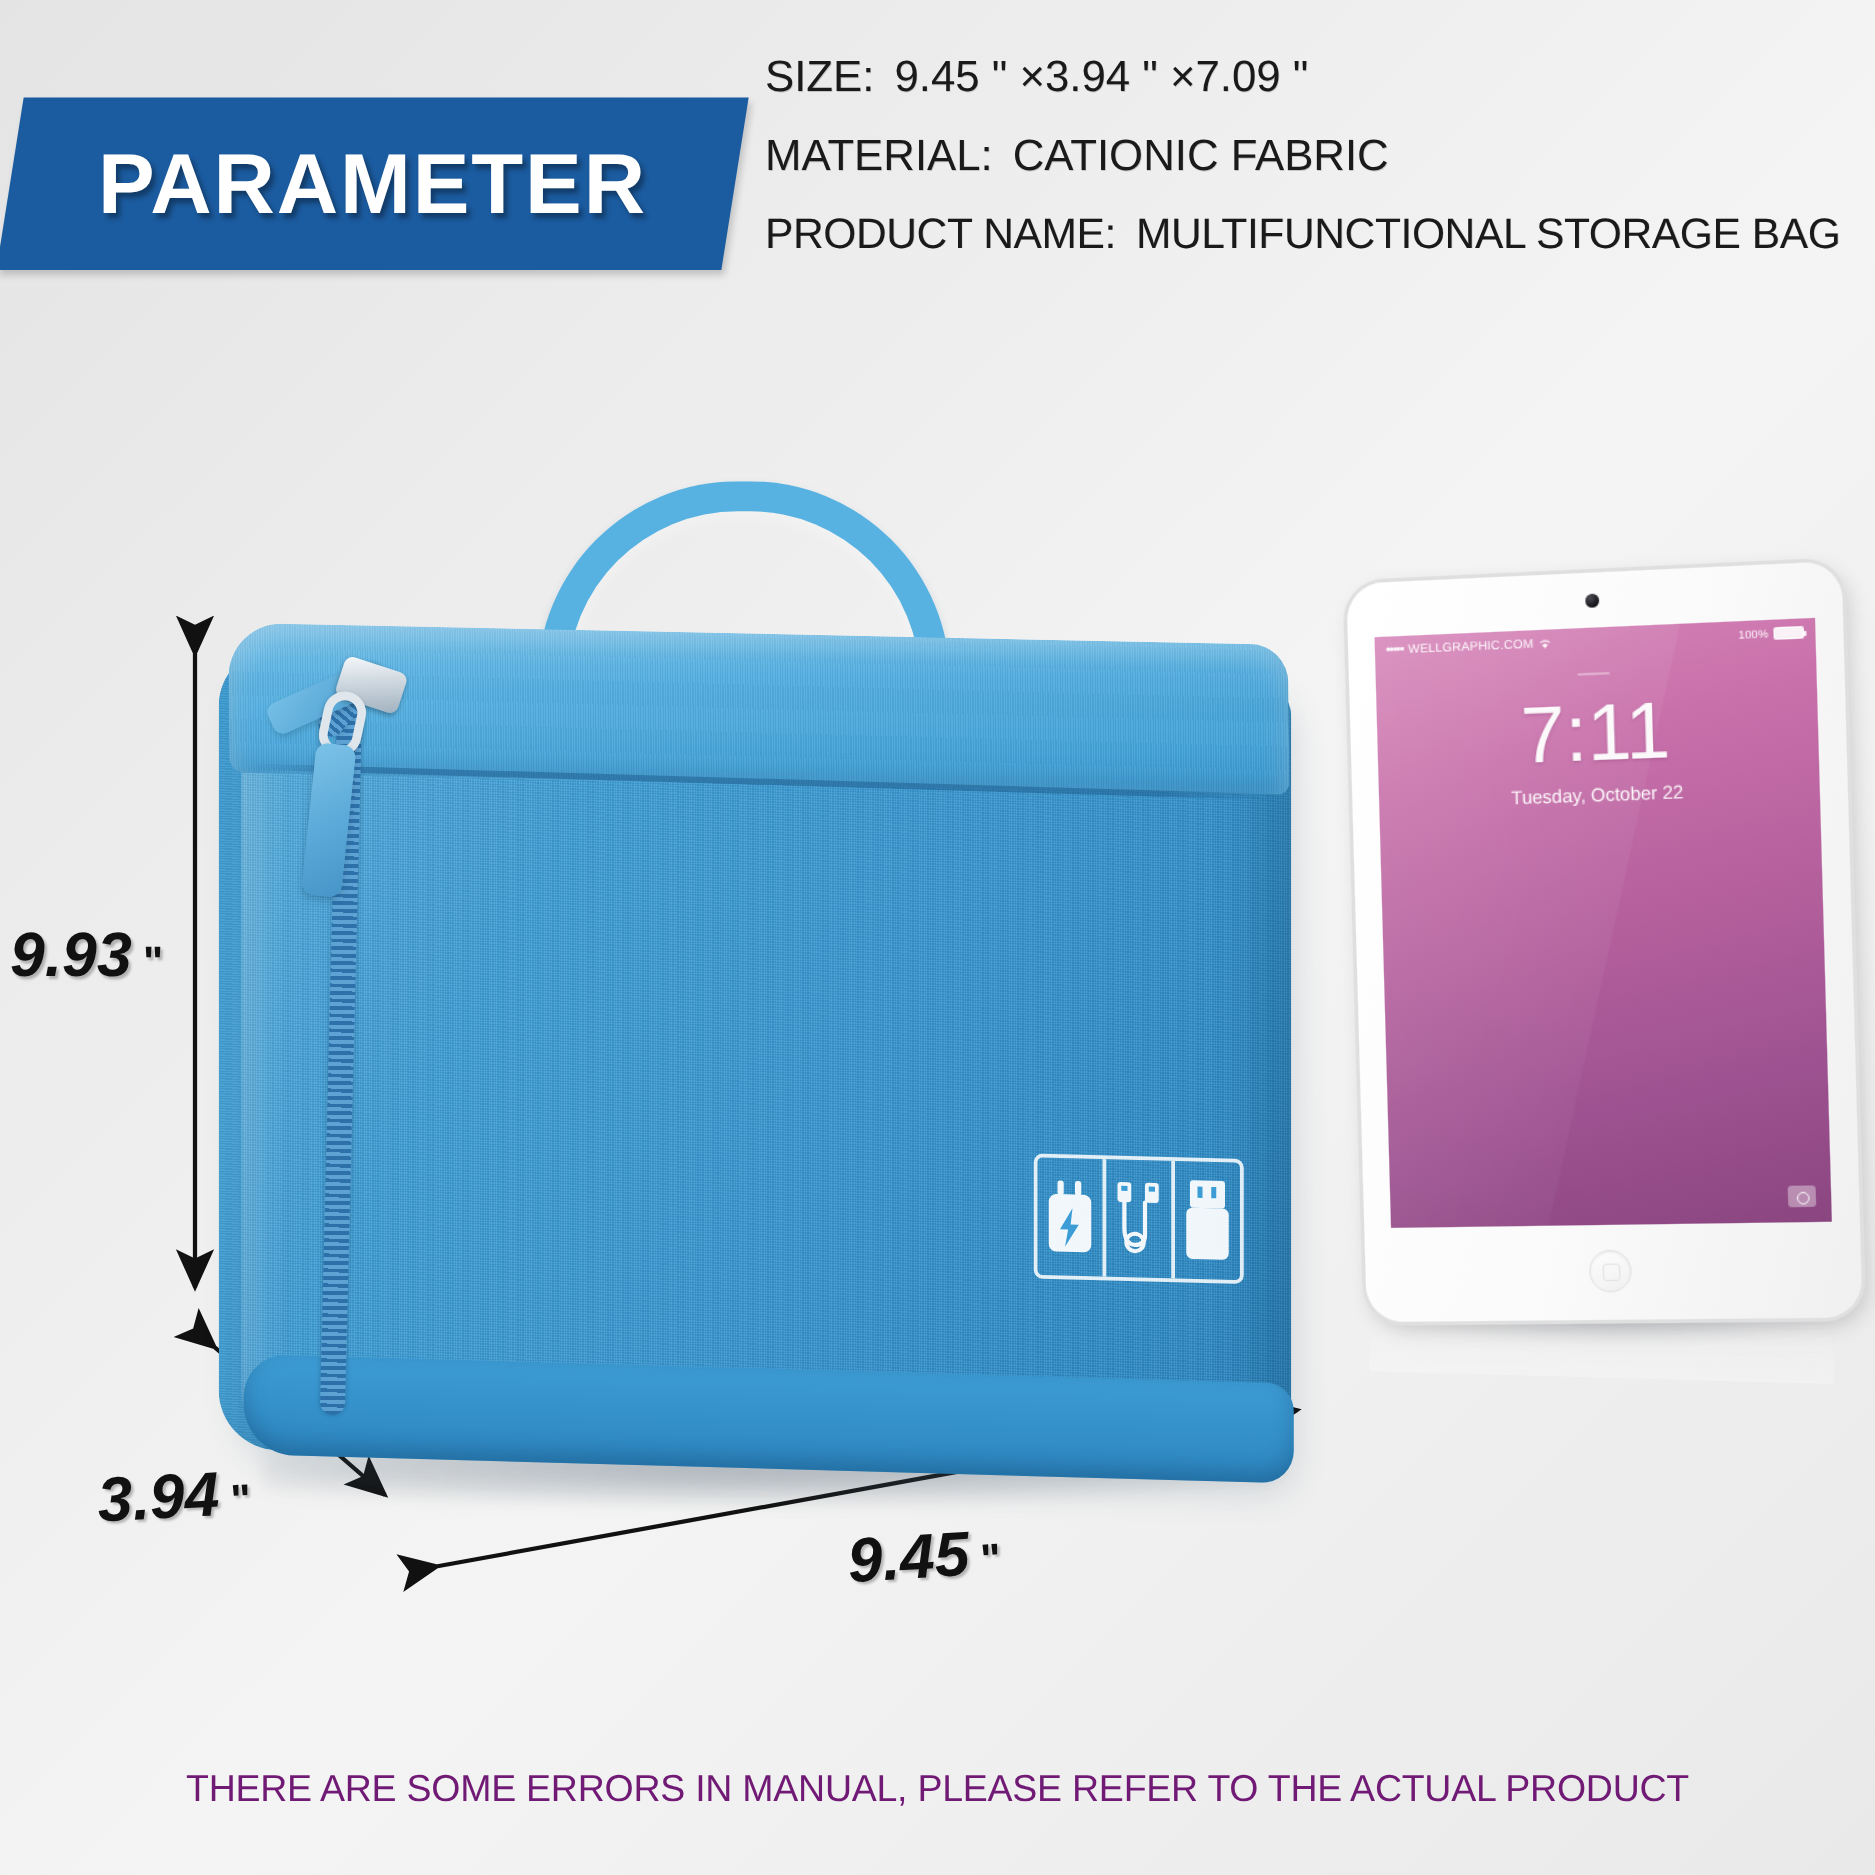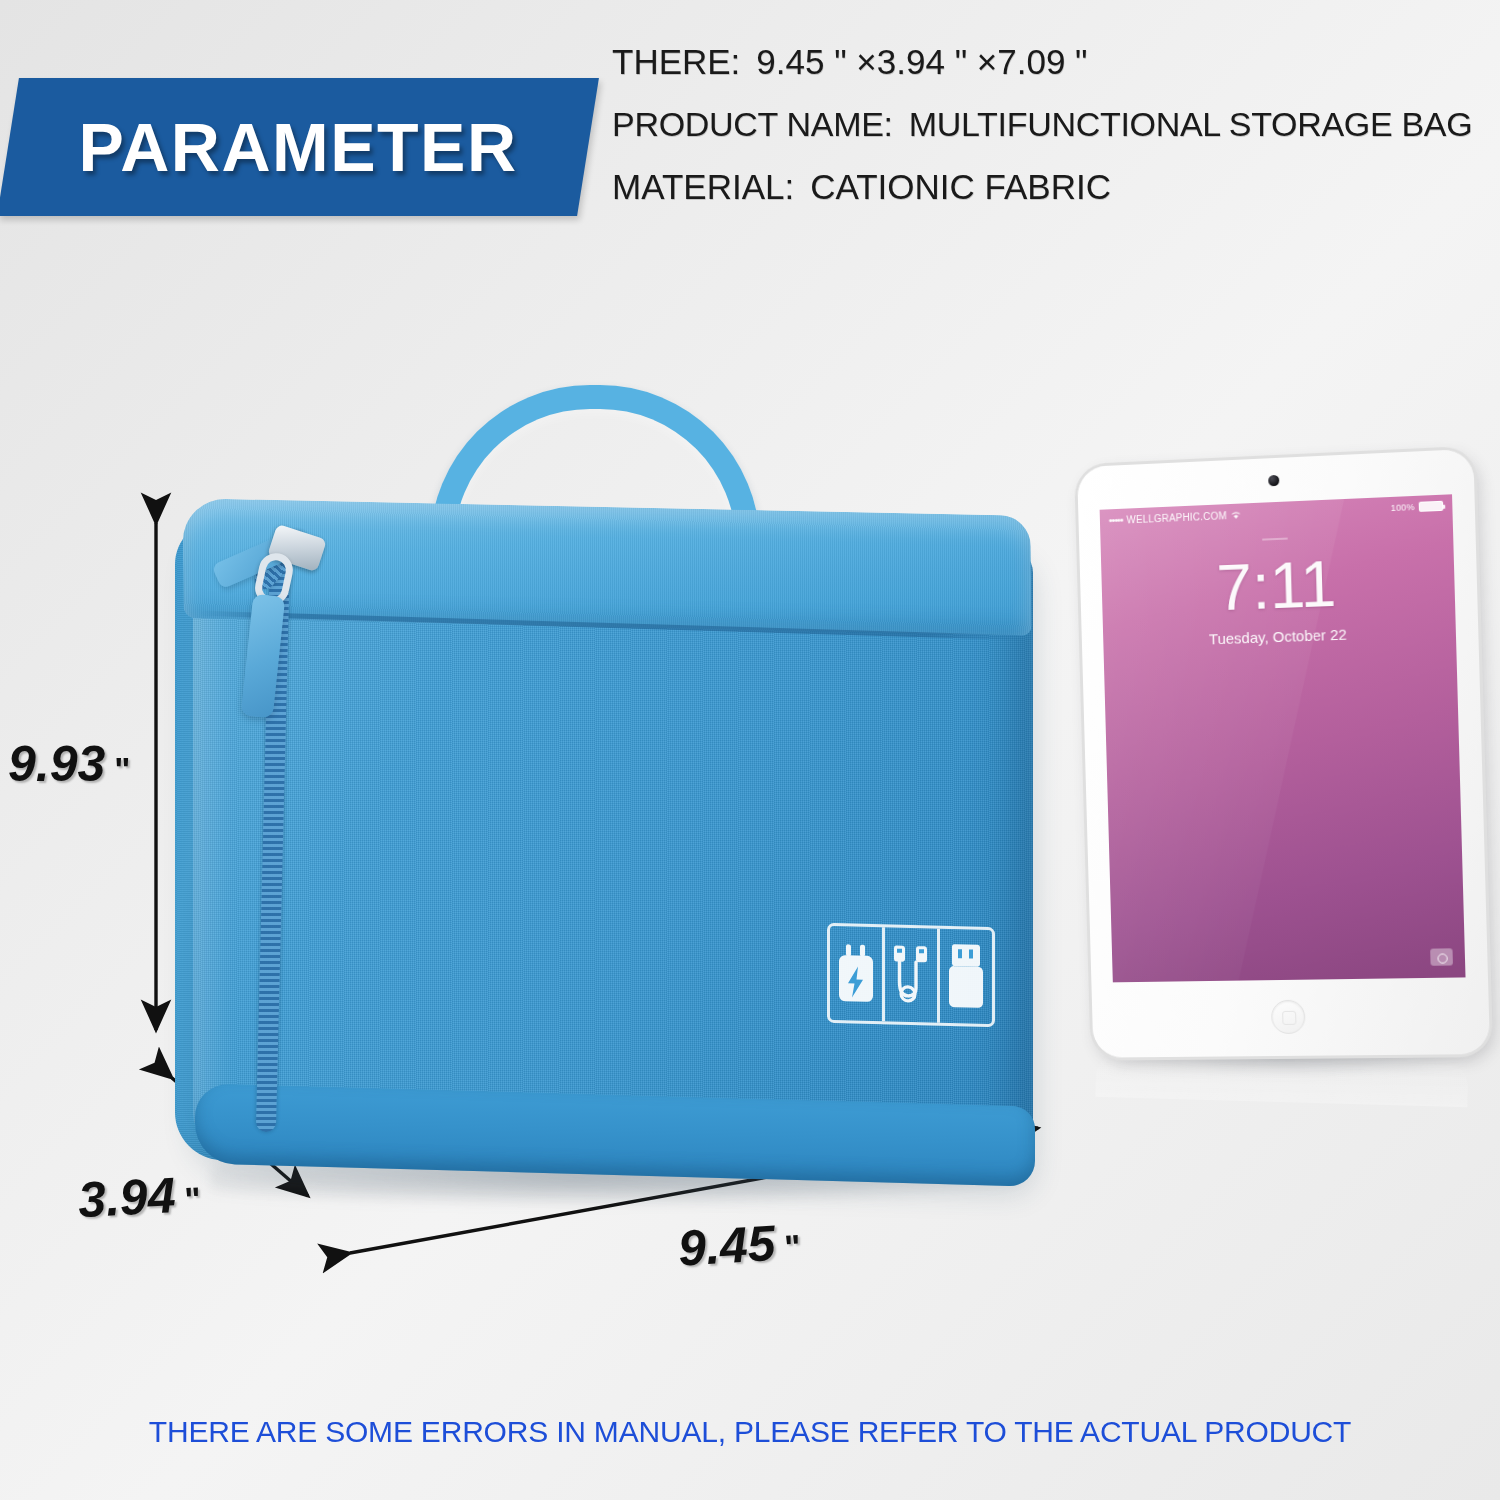--- a/index.html
+++ b/index.html
@@ -477,43 +477,43 @@
     opacity: 0.5;
   }
 
   
   .footer {
     position: absolute;
     left: 0; right: 0;
     top: 1415px;
     text-align: center;
     font-size: 30px;
-    color: #1d4ed8;
+    color: #701a75;
     letter-spacing: -0.2px;
     white-space: nowrap;
   }
 </style>
 </head>
 <body>
 
 <div class="stage">
 
   <div class="banner">
     <div class="banner-text">PARAMETER</div>
   </div>
 
   <div class="spec-list">
     <div class="spec-row">
-      <span class="spec-key">THERE:</span><span class="spec-val">9.45 " ×3.94 " ×7.09 "</span>
+      <span class="spec-key">SIZE:</span><span class="spec-val">9.45 " ×3.94 " ×7.09 "</span>
+    </div>
+    <div class="spec-row">
+      <span class="spec-key">MATERIAL:</span><span class="spec-val">CATIONIC FABRIC</span>
     </div>
     <div class="spec-row tight">
       <span class="spec-key">PRODUCT NAME:</span><span class="spec-val">MULTIFUNCTIONAL STORAGE BAG</span>
-    </div>
-    <div class="spec-row">
-      <span class="spec-key">MATERIAL:</span><span class="spec-val">CATIONIC FABRIC</span>
     </div>
   </div>
 
   <svg class="arrows" width="1500" height="1500" viewBox="0 0 1500 1500">
     <defs>
       <marker id="ah" markerWidth="11" markerHeight="11" refX="9" refY="5.5" orient="auto" markerUnits="strokeWidth">
         <path d="M0,1 L10,5.5 L0,10 L2.2,5.5 Z" fill="#111"></path>
       </marker>
       <marker id="ah2" markerWidth="11" markerHeight="11" refX="9" refY="5.5" orient="auto" markerUnits="strokeWidth">
         <path d="M0,1 L10,5.5 L0,10 L2.2,5.5 Z" fill="#111"></path>

